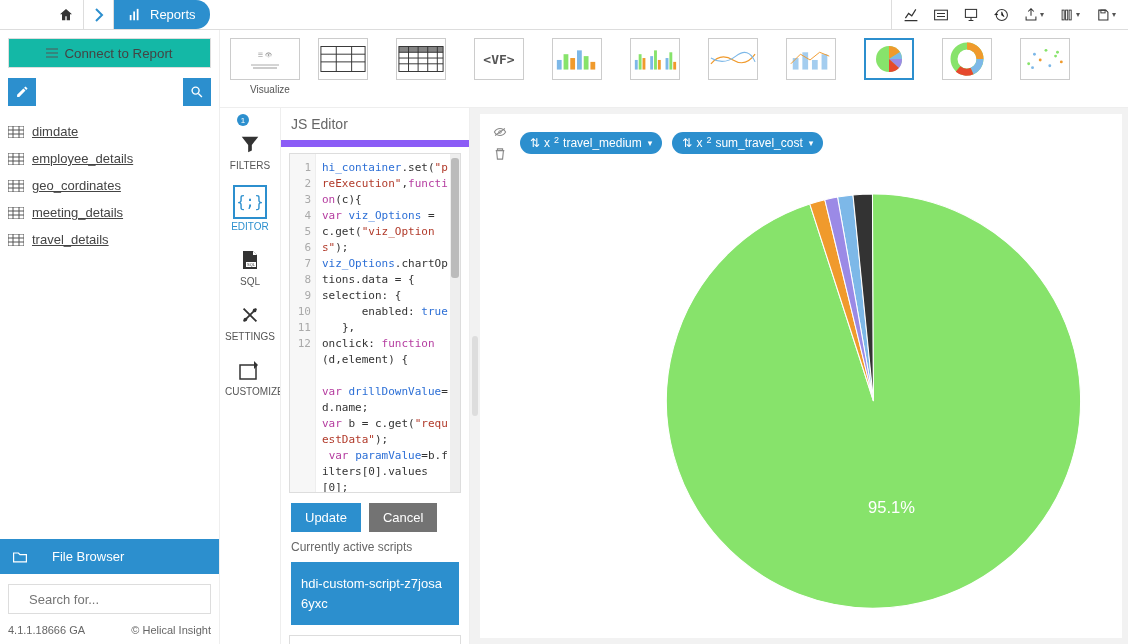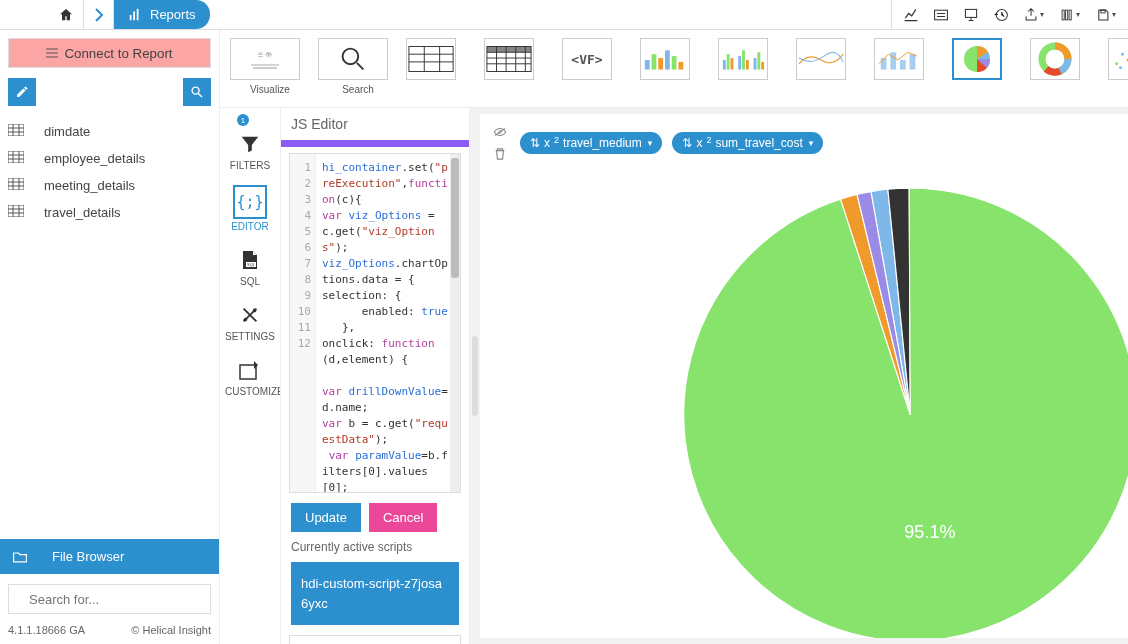--- a/index.html
+++ b/index.html
@@ -12,25 +12,25 @@
 .crumb-reports { background: #2c8fce; color: #fff; display: flex; align-items: center; padding: 0 14px; gap: 8px; border-radius: 0 14px 14px 0; }
 .topbar-spacer { flex: 1; }
 .topbar-icons { display: flex; align-items: center; gap: 0; border-left: 1px solid #ddd; padding: 0 4px;}
 .topbar-icons .ticon { width: 30px; height: 28px; display: flex; align-items: center; justify-content: center; color: #444; cursor: pointer; }
 .topbar-icons .ticon.withdrop { width: 36px; }
 .caret { font-size: 8px; margin-left: 2px; color: #555; }
 
 
 .main { display: flex; height: calc(100% - 30px); }
 .sidebar { width: 220px; border-right: 1px solid #eee; padding: 8px; display:flex; flex-direction:column;}
-.connect-btn { width: 100%; height: 30px; border: 1px solid #ddd; background: #fca5a5; cursor: pointer; display:flex; align-items:center; justify-content:center; gap:6px; color:#444;}
+.connect-btn { width: 100%; height: 30px; border: 1px solid #ddd; background: #14b8a6; cursor: pointer; display:flex; align-items:center; justify-content:center; gap:6px; color:#444;}
 .iconrow { display: flex; justify-content: space-between; margin-top: 10px; gap:10px; }
 .iconbtn { width: 28px; height: 28px; background: #2c8fce; color: #fff; display:flex; align-items:center; justify-content:center; cursor:pointer; font-size:14px;}
 .datasrc-list { margin-top: 12px; }
-.datasrc-item { display:flex; gap:20px; padding: 6px 0; color:#444; cursor:pointer;}
+.datasrc-item { display:flex; align-items:center; gap:8px; padding: 6px 0; color:#444; cursor:pointer;text-decoration:underline;}
 .datasrc-item .grid-icon svg { display:block; }
 .sidebar-bottom { margin-top: auto; }
 .file-browser { background:#2c8fce; color:#fff; padding:10px 12px; display:flex; align-items:center; gap:24px; margin: 0 -8px; }
 .search-wrap { margin-top:10px; display:flex; align-items:center; border:1px solid #ddd; height:30px; padding:0 8px; }
 .search-wrap input { flex:1; border:0; outline:0; font-size:13px; color:#777;margin-left:12px;}
 .version-row { display:flex; justify-content:space-between; margin-top:10px; font-size:11px; color:#666;}
 
 .workarea { flex:1; display:flex; flex-direction:column; background:#f2f2f2; }
 .viz-toolbar { display:flex; gap:8px; padding:8px 10px 12px; background:#fff; border-bottom:1px solid #eee; overflow:hidden; align-items:flex-start;}
 .viz-tile { width:80px; text-align:center; font-size:10px; color:#555; cursor:pointer;}
@@ -50,21 +50,21 @@
 .editor-panel { width:190px; background:#fff; display:flex; flex-direction:column; border-left:1px solid #eee; border-right:1px solid #eee;}
 .editor-title { padding:8px 10px; border-bottom:7px solid #8b5cf6; font-size:14px; color:#666;}
 .code-wrap { flex:0 0 auto; margin:6px 8px 0; border:1px solid #ddd; position:relative; height:340px;}
 .gutter { position:absolute; left:0; top:0; bottom:0; width:26px; background:#f7f7f7; border-right:1px solid #eee; text-align:right; padding:6px 4px 0 0; color:#aaa; font-size:11px; line-height:16px; font-family: Menlo, Consolas, monospace;}
 .code { position:absolute; left:26px; right:10px; top:0; bottom:0; padding:6px 2px 6px 6px; font-size:11px; line-height:16px; font-family: Menlo, Consolas, monospace; color:#333; overflow:hidden; white-space:pre-wrap; word-break:break-all;}
 .code .kw{color:#b53da0;} .code .fn{color:#2c6fd6;} .code .str{color:#b13a2a;} .code .v{color:#2c6fd6;} .code .t{color:#2c6fd6;}
 .code-scroll { position:absolute; right:0; top:0; width:10px; height:100%; background:#eee;}
 .code-scroll .thumb { position:absolute; left:1px; right:1px; top:4px; height:120px; background:#bbb; border-radius:3px;}
 .btn-row { display:flex; gap:8px; padding:10px 10px 0;}
 .btn { padding:7px 14px; color:#fff; font-size:13px; cursor:pointer; border:0;}
-.btn.blue{background:#2c8fce;} .btn.red{background:#ec4899;}
+.btn.blue{background:#2c8fce;} .btn.red{background:#737373;}
 .active-label { padding:8px 10px 0; font-size:12px; color:#666;}
 .script-card { margin:8px 10px 10px; background:#2c8fce; color:#fff; padding:12px 10px; font-size:13px; line-height:1.5; word-break:break-all;}
 .css-title { margin:0 8px 0; padding:8px 10px; border:1px solid #ddd; border-bottom:0; font-size:12px; color:#666;}
 
 .splitter { width:10px; background:#f2f2f2; display:flex; align-items:center; justify-content:center;}
 .splitter .bar { width:6px; height:80px; background:#ddd; border-radius:3px;}
 
 .chartarea { flex:1; background:#fff; margin:6px 6px 6px 0; display:flex; flex-direction:column; overflow:hidden;}
 .chips-row { display:flex; align-items:center; gap:10px; padding:10px 10px 2px;}
 .chip-controls { display:flex; flex-direction:column; gap:6px; }
@@ -188,20 +188,29 @@
           </span>
           <span>employee_details</span>
         </div>
       <div class="datasrc-item">
           <span class="grid-icon">
             <svg width="16" height="12" viewBox="0 0 16 12">
               <rect x="0" y="0" width="16" height="12" fill="none" stroke="#555"></rect>
               <path stroke="#555" d="M0 4h16M0 8h16M5 0v12M11 0v12"></path>
             </svg>
           </span>
+          <span>geo_cordinates</span>
+        </div>
+      <div class="datasrc-item">
+          <span class="grid-icon">
+            <svg width="16" height="12" viewBox="0 0 16 12">
+              <rect x="0" y="0" width="16" height="12" fill="none" stroke="#555"></rect>
+              <path stroke="#555" d="M0 4h16M0 8h16M5 0v12M11 0v12"></path>
+            </svg>
+          </span>
           <span>meeting_details</span>
         </div>
       <div class="datasrc-item">
           <span class="grid-icon">
             <svg width="16" height="12" viewBox="0 0 16 12">
               <rect x="0" y="0" width="16" height="12" fill="none" stroke="#555"></rect>
               <path stroke="#555" d="M0 4h16M0 8h16M5 0v12M11 0v12"></path>
             </svg>
           </span>
           <span>travel_details</span>
@@ -233,29 +242,20 @@
     <div class="viz-toolbar">
       <div class="viz-tile">
         <div class="art">
             <svg width="40" height="24" viewBox="0 0 40 24">
               <text x="20" y="10" text-anchor="middle" font-size="6" fill="#888">☰ 👁</text>
               <path stroke="#aaa" d="M6 18h28"></path>
               <rect x="8" y="20" width="24" height="2" fill="#ccc"></rect>
             </svg>
           </div>
         <span>Visualize</span>
-      </div>
-      <div class="viz-tile">
-        <div class="art">
-            <svg width="26" height="26" viewBox="0 0 20 20">
-              <circle cx="8" cy="8" r="6" fill="none" stroke="#333" stroke-width="1.5"></circle>
-              <path stroke="#333" stroke-width="1.5" d="M13 13l5 5"></path>
-            </svg>
-          </div>
-        <span>Search</span>
       </div>
       <div class="viz-tile-nolabel">
           <div class="art">
             <svg width="50" height="30" viewBox="0 0 50 30">
               <rect x="2" y="2" width="46" height="26" fill="none" stroke="#333"></rect>
               <path stroke="#333" d="M2 10h46M2 18h46M18 2v26M34 2v26"></path>
             </svg>
           </div>
         </div>
       <div class="viz-tile-nolabel">

